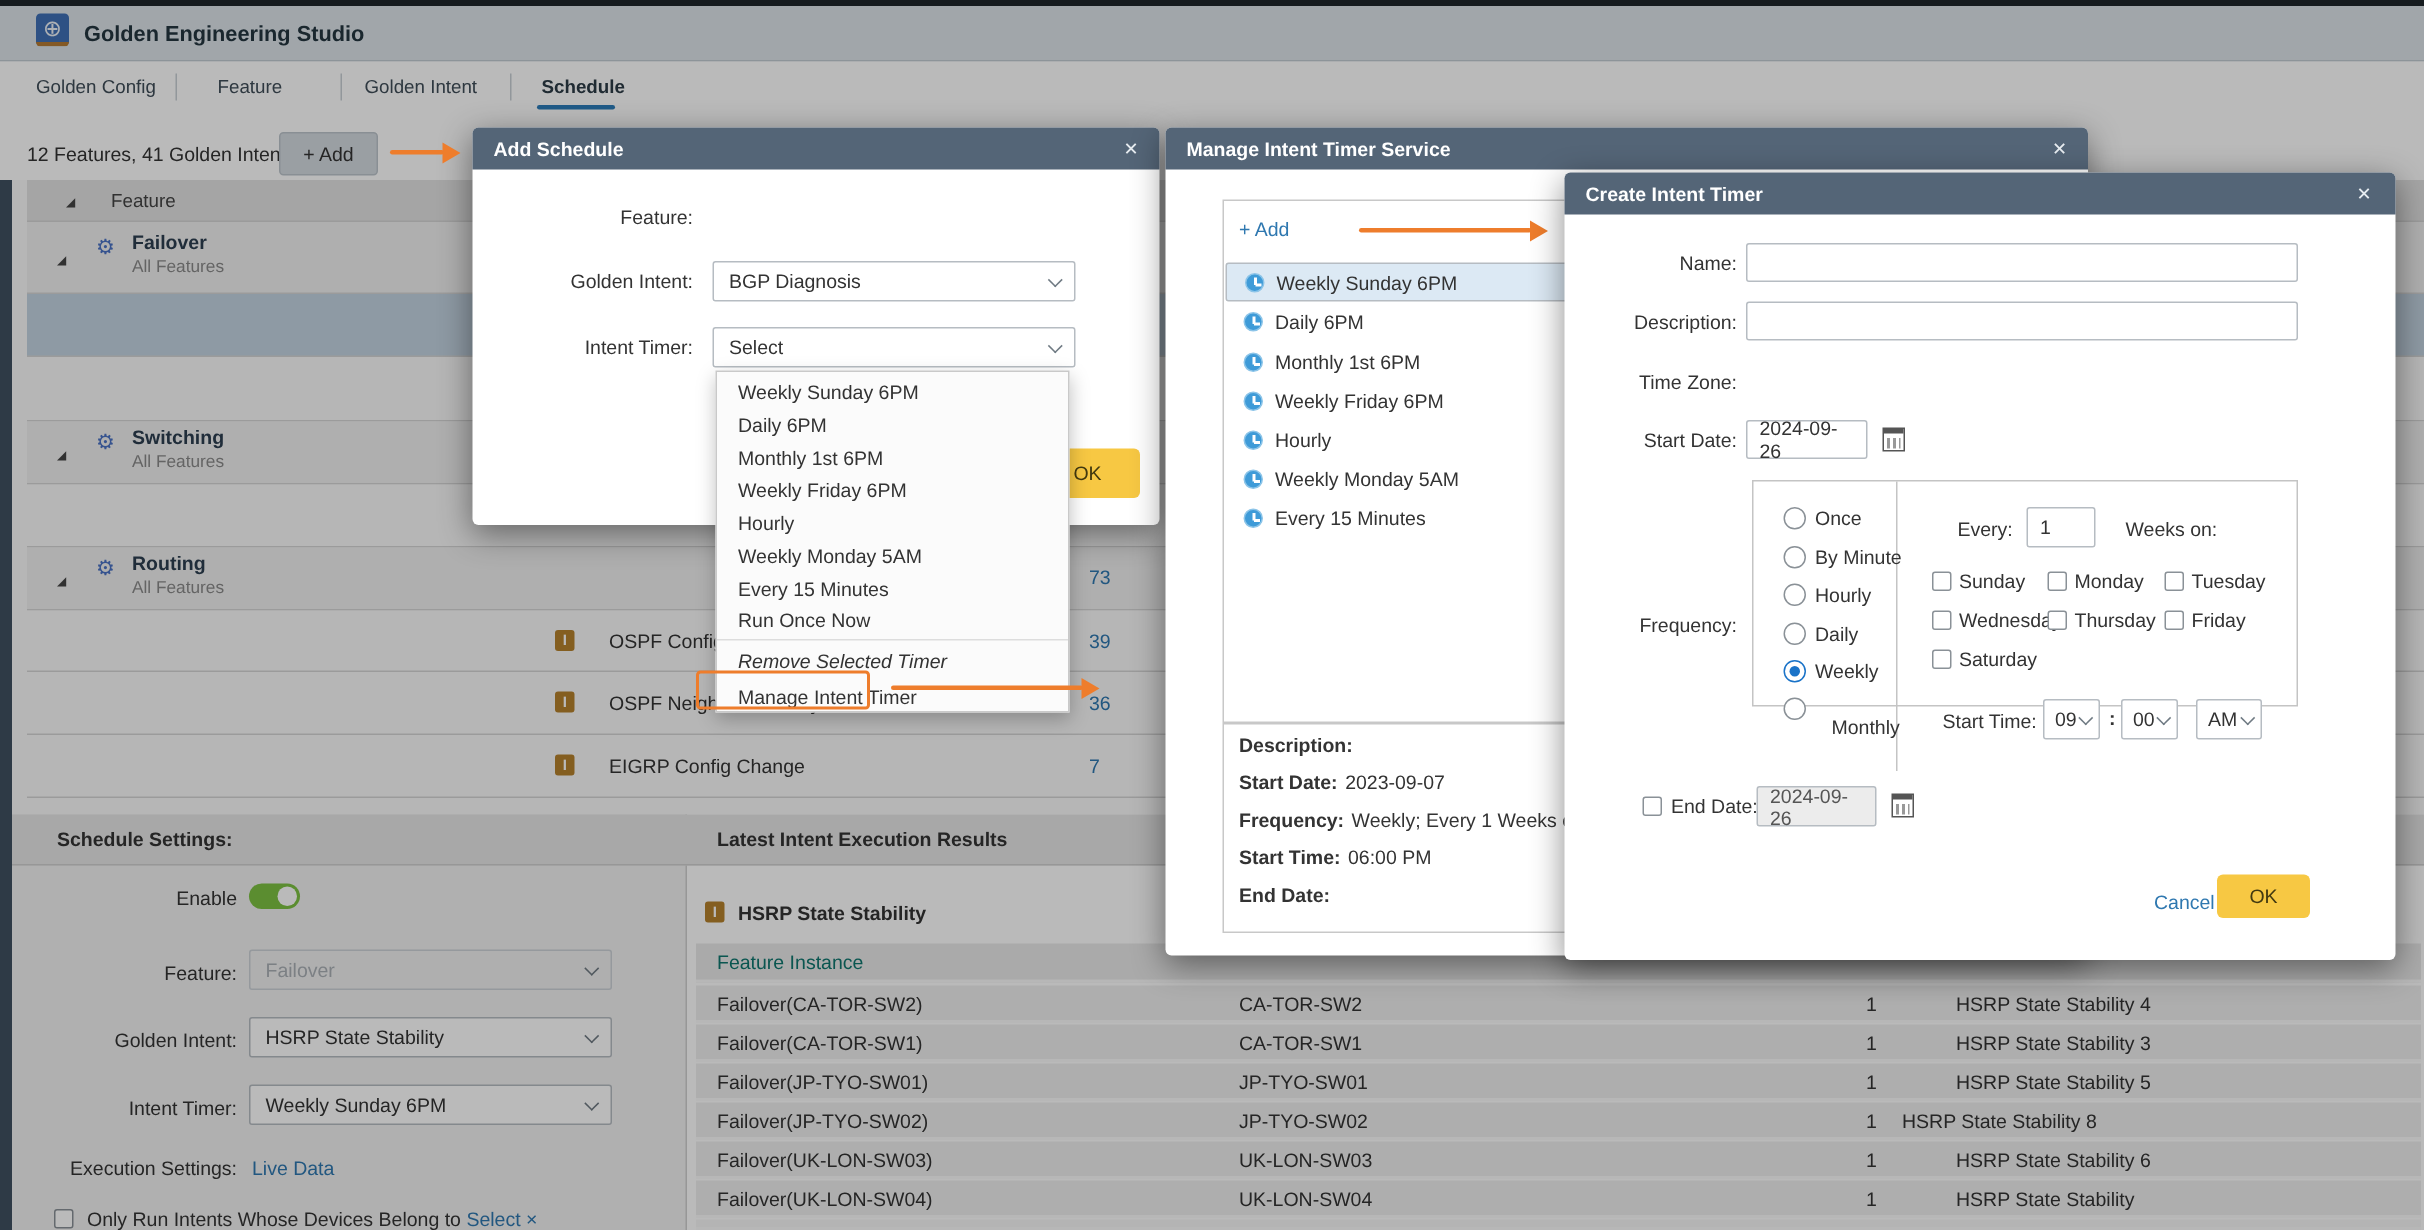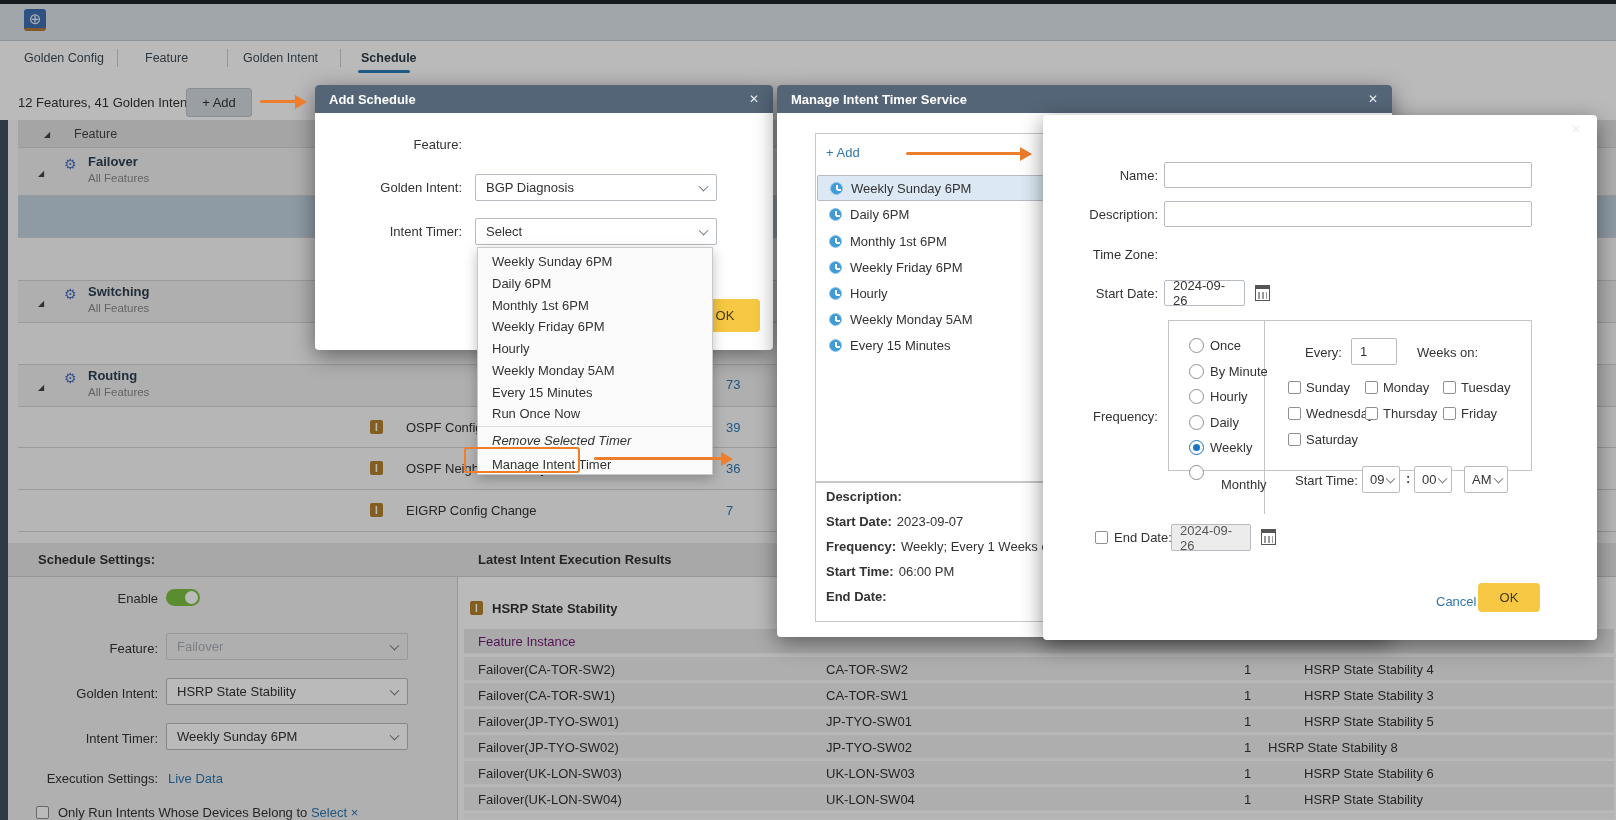--- a/index.html
+++ b/index.html
@@ -86,20 +86,21 @@
   .minisel{position:absolute;background:#fff;border:1px solid #b6bcc2;border-radius:2px;display:flex;align-items:center;padding:0 18px 0 7px;color:#333;}
 </style>
 </head>
 <body>
 
 <div class="screen">
 
   <div class="abs topstrip"></div>
   <div class="abs titlebar"></div>
   <div class="abs appicon">⊕</div>
+  <div class="abs apptitle">Golden Engineering Studio</div>
 
   <div class="abs tabsrow">
     <div class="tab" style="left:24px;">Golden Config</div>
     <div class="tabdiv" style="left:117px;"></div>
     <div class="tab" style="left:145px;">Feature</div>
     <div class="tabdiv" style="left:227px;"></div>
     <div class="tab" style="left:243px;">Golden Intent</div>
     <div class="tabdiv" style="left:340px;"></div>
     <div class="tab active" style="left:361px;">Schedule</div>
     <div class="tabline" style="left:358px;width:52px;"></div>
@@ -177,21 +178,21 @@
     <div class="abs link" style="left:160px;top:228px;">Live Data</div>
     <div class="cb" style="left:28px;top:263px;"></div>
     <div class="abs" style="left:50px;top:262px;white-space:nowrap;"><span>Only Run Intents Whose Devices Belong to</span> <span class="link">Select ×</span></div>
   </div>
 
   <div class="abs results">
     <div class="panel-hd" style="left:0;top:0;width:1158px;padding-left:20px;">Latest Intent Execution Results</div>
     <span class="ibadge" style="left:12px;top:58px;">I</span>
     <span class="abs" style="left:34px;top:58px;font-weight:bold;color:#333;">HSRP State Stability</span>
     <div class="rrow" style="top:86px;height:26px;background:#e9e9e9;">
-      <span class="rcell" style="left:14px;color:#701a75;">Feature Instance</span>
+      <span class="rcell" style="left:14px;color:#0f766e;">Feature Instance</span>
     </div>
     <div class="rrow" style="top:114px;">
       <span class="rcell" style="left:14px;">Failover(CA-TOR-SW2)</span>
       <span class="rcell" style="left:362px;">CA-TOR-SW2</span>
       <span class="rcell" style="left:780px;">1</span>
       <span class="rcell link" style="left:840px;">HSRP State Stability 4</span>
     </div>
     <div class="rrow" style="top:140px;">
       <span class="rcell" style="left:14px;">Failover(CA-TOR-SW1)</span>
       <span class="rcell" style="left:362px;">CA-TOR-SW1</span>
@@ -316,20 +317,21 @@
           <span>06:00 PM</span>
         </div>
       <div class="detline" style="left:10px;top:106px;">
           <b>End Date:</b>
           <span></span>
         </div>
     </div>
   </div>
 
   <div class="dlg" style="left:1043px;top:115px;width:554px;height:525px;z-index:40;">
+    <div class="dlg-title">Create Intent Timer</div>
     <div class="dlg-x" style="right:12px;">✕</div>
 
     <div class="dlabel" style="left:13px;top:47px;width:102px;height:26px;">Name:</div>
     <div class="inp" style="left:121px;top:47px;width:368px;height:26px;">
         <span></span>
       </div>
 
     <div class="dlabel" style="left:13px;top:86px;width:102px;height:26px;">Description:</div>
     <div class="inp" style="left:121px;top:86px;width:368px;height:26px;">
         <span></span>

